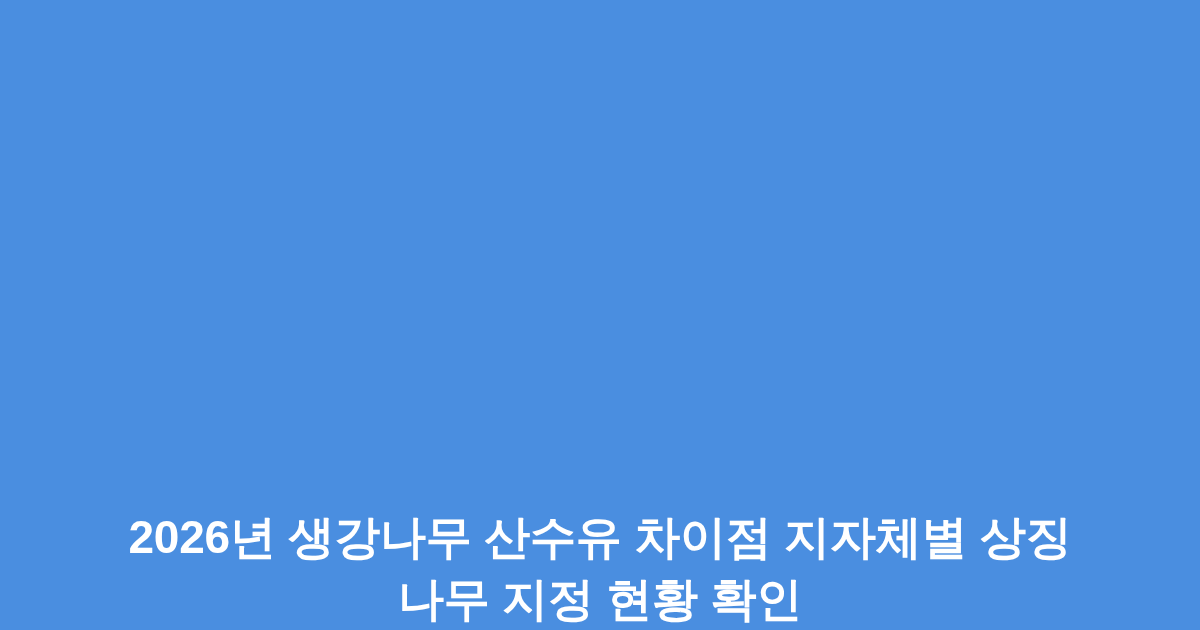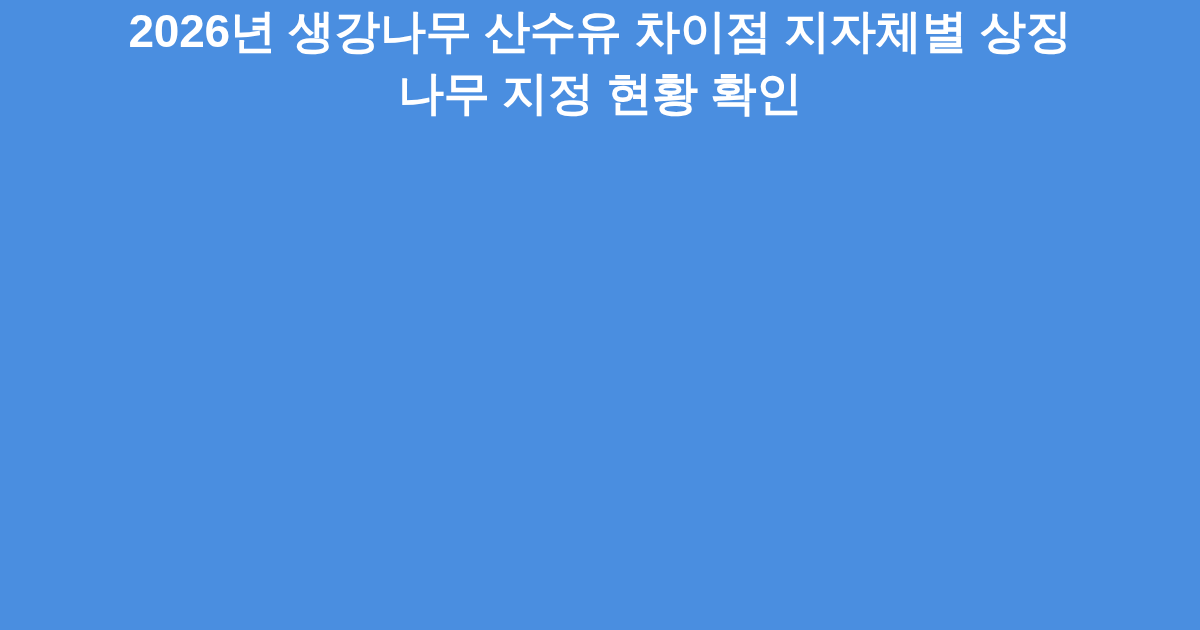--- a/index.html
+++ b/index.html
@@ -14,21 +14,21 @@
     overflow: hidden;
     font-family: "Liberation Sans", "DejaVu Sans", sans-serif;
   }
 
   #og-card {
     position: relative;
     box-sizing: border-box;
     width: 1200px;
     height: 630px;
     display: flex;
-    align-items: flex-start;
+    align-items: flex-end;
     justify-content: center;
     background-color: #4a8ee0; 
   }
 
   #title-block {
     width: 1040px;
     margin: 0;
     padding: 0 24px;
     box-sizing: border-box;
     text-align: center;

